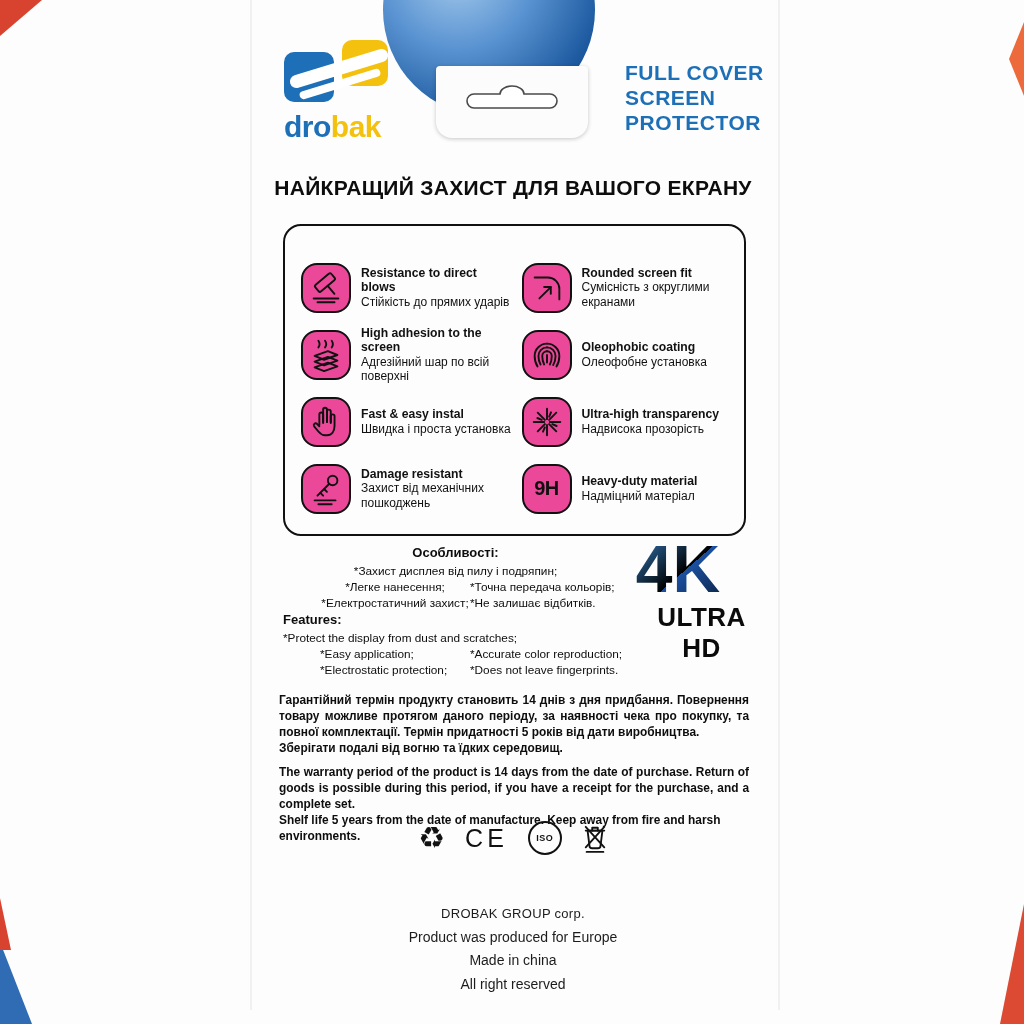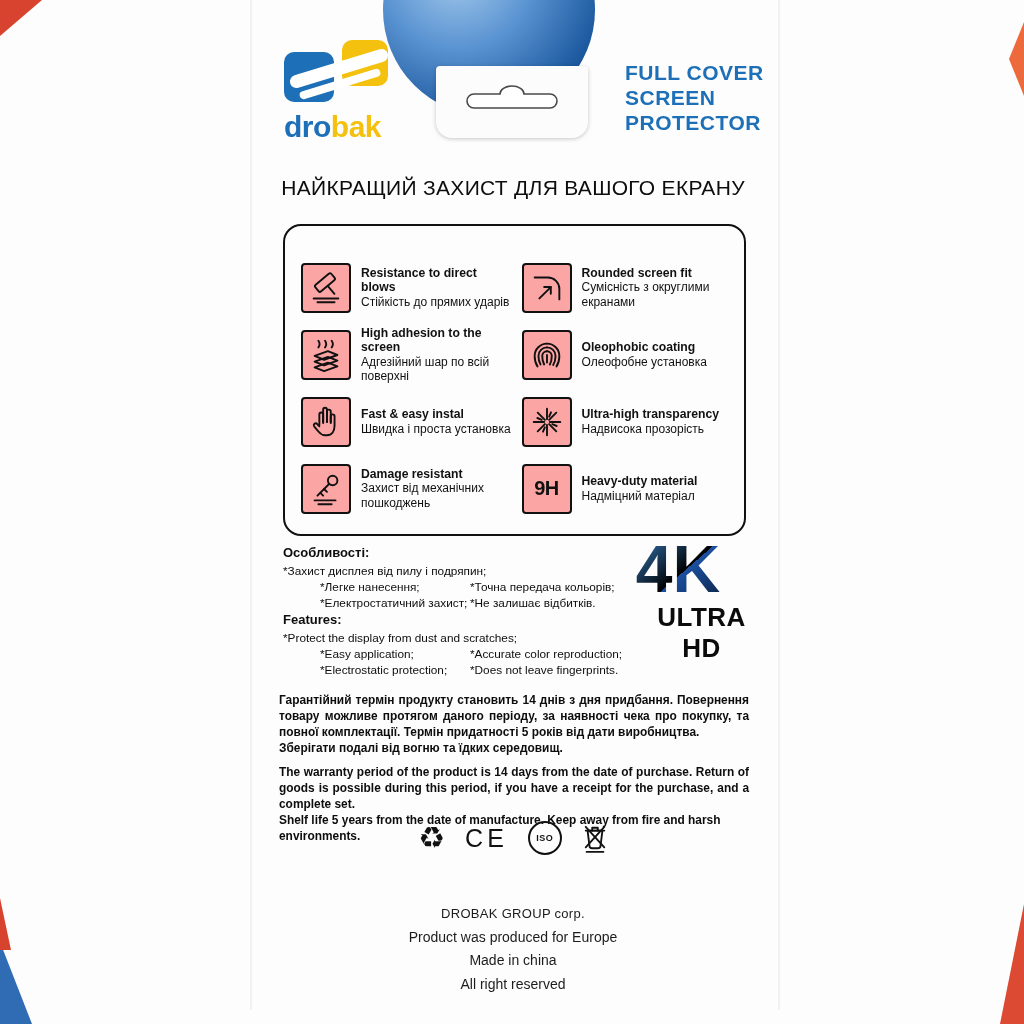--- a/index.html
+++ b/index.html
@@ -33,36 +33,36 @@
   .glass1 { position:absolute; left:4px; top:24px; width:102px; height:13px; background:#fff; border-radius:7px; transform:rotate(-17deg); }
   .glass2 { position:absolute; left:14px; top:42px; width:84px; height:8px; background:#fff; border-radius:5px; transform:rotate(-17deg); }
   .logo-text { margin-top:6px; font-size:30px; font-weight:700; letter-spacing:-0.5px; }
   .logo-text .p1 { color:var(--blue); } .logo-text .p2 { color:var(--yellow); }
 
   
   .product-type { position:absolute; left:625px; top:60px; font-size:21px; line-height:25px;
                   font-weight:800; color:var(--blue); letter-spacing:.5px; }
 
   .tagline { position:absolute; left:240px; top:176px; width:546px; text-align:center;
-             font-size:21px; font-weight:400; letter-spacing:.3px; color:#0d0d0d; }
+             font-size:21px; font-weight:700; letter-spacing:.3px; color:#0d0d0d; }
 
   
   .fbox { position:absolute; left:283px; top:224px; width:463px; height:312px;
           border:2.5px solid #111; border-radius:18px; padding:28px 10px 12px 16px;
           display:grid; grid-template-columns:1fr 1fr; grid-template-rows:repeat(4,1fr); column-gap:8px; }
   .fitem { display:flex; align-items:center; gap:10px; }
-  .ficon { flex:none; width:50px; height:50px; border:2px solid #111; border-radius:4px;
-           display:flex; align-items:center; justify-content:center; background:#fca5a5; }
+  .ficon { flex:none; width:50px; height:50px; border:2px solid #111; border-radius:16px;
+           display:flex; align-items:center; justify-content:center; background:#ec4899; }
   .ftext { font-size:12px; line-height:14.5px; max-width:162px; }
   .ftitle { font-weight:700; font-size:12.2px; }
   .nineh { font-size:20px; font-weight:800; letter-spacing:-0.5px; }
 
   
   .list-block { position:absolute; left:283px; width:345px; font-size:11.8px; line-height:16px; color:#0d0d0d; }
-  .list-block.ua { top:545px; } .list-block.en { top:612px; }
+  .list-block.ua { top:545px;text-align:center; } .list-block.en { top:612px; }
   .list-heading { font-size:13px; font-weight:700; margin-bottom:2px; }
   .list-row { display:flex;margin-left:37px; } .list-col1 { width:150px; flex:none; }
 
   
   .badge4k { position:absolute; left:604px; top:536px; width:148px; text-align:center; }
   .ultrahd { font-size:26px; font-weight:800; letter-spacing:.5px; color:#0b0b0b; margin-top:-4px;margin-left:47px; }
 
   
   .warranty { position:absolute; left:279px; width:470px; font-size:11.9px; font-weight:700;
               line-height:16px; color:#0d0d0d; }

